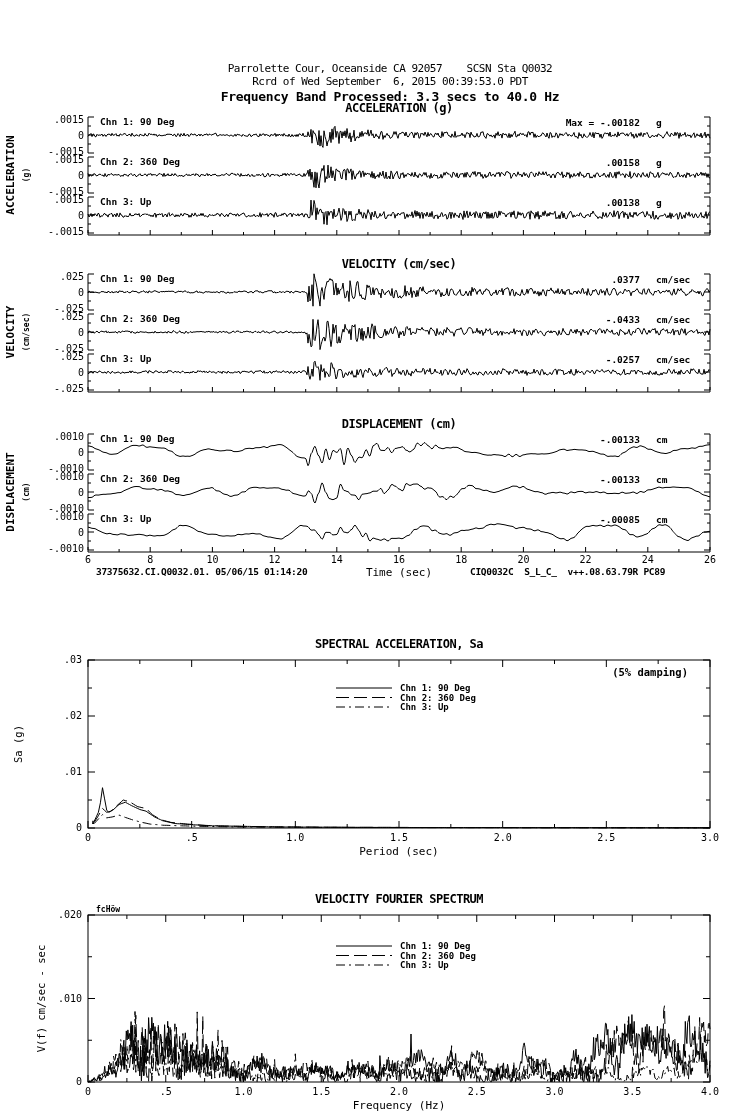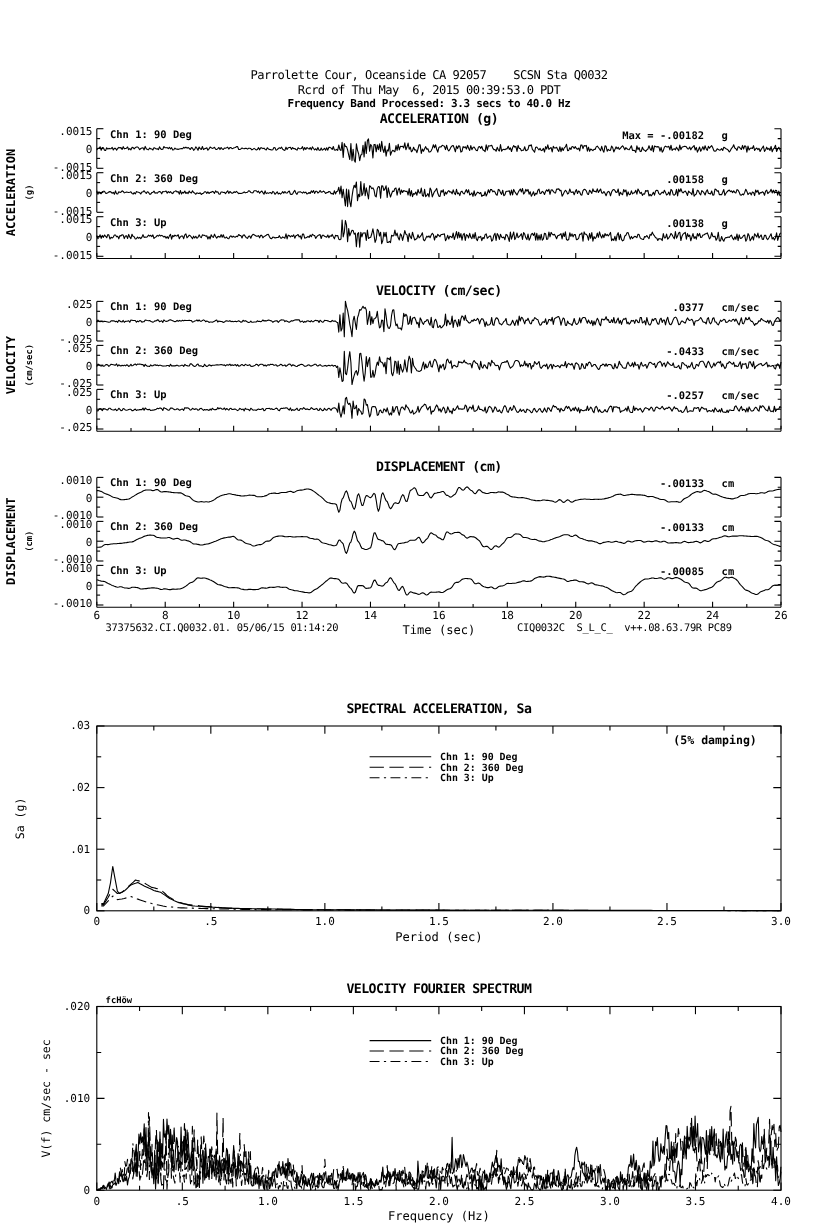--- a/index.html
+++ b/index.html
@@ -1,31 +1,31 @@
 <!DOCTYPE html>
 <html><head>
 <meta charset="utf-8">
 <style>
   html,body{margin:0;padding:0;background:#ffffff;}
   .page{position:relative;width:739px;height:1115px;background:#ffffff;overflow:hidden;
         font-family:"DejaVu Sans Mono","Liberation Mono",monospace;color:#000;}
   .hline{position:absolute;left:40px;width:700px;text-align:center;white-space:pre;}
   .h-big{font-size:11px;letter-spacing:-0.5px;}
-  .h-small{font-size:10px;font-weight:bold;letter-spacing:-0.3px;}
-  .footer-text{position:absolute;font-size:9.5px;font-weight:normal;white-space:pre;letter-spacing:-0.3px;}
+  .h-small{font-size:13px;font-weight:bold;letter-spacing:-0.3px;}
+  .footer-text{position:absolute;font-size:9.5px;font-weight:bold;white-space:pre;letter-spacing:-0.3px;}
   svg{position:absolute;left:0;top:0;}
   svg text{font-family:"DejaVu Sans Mono","Liberation Mono",monospace;fill:#000;}
 </style>
 </head>
 <body>
 
 <div class="page">
 
   <div class="hline h-big" style="top:62px;">Parrolette Cour, Oceanside CA 92057    SCSN Sta Q0032</div>
-  <div class="hline h-big" style="top:75px;">Rcrd of Thu May  6, 2015 00:39:53.0 PDT</div>
+  <div class="hline h-big" style="top:75px;">Rcrd of Wed September  6, 2015 00:39:53.0 PDT</div>
   <div class="hline h-small" style="top:89px;">Frequency Band Processed: 3.3 secs to 40.0 Hz</div>
 
   <svg id="plots" width="739" height="1115" viewBox="0 0 739 1115">
       <g>
         <text x="399" y="112" font-size="12" text-anchor="middle" font-weight="bold" letter-spacing="-0.5">ACCELERATION (g)</text>
         <text x="14" y="175" font-size="11" text-anchor="middle" font-weight="bold" transform="rotate(-90 14 175)">ACCELERATION</text>
         <text x="29" y="175" font-size="8" text-anchor="middle" font-weight="bold" transform="rotate(-90 29 175)">(g)</text>
         <text x="84" y="123" font-size="10" text-anchor="end" font-weight="normal">.0015</text>
         <text x="84" y="139" font-size="10" text-anchor="end" font-weight="normal">0</text>
         <text x="84" y="155" font-size="10" text-anchor="end" font-weight="normal">-.0015</text>

